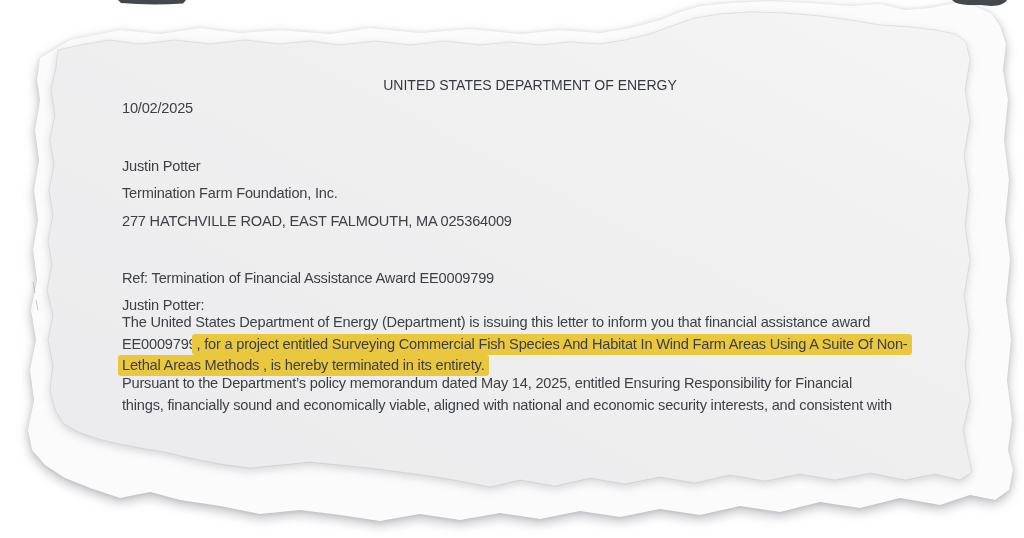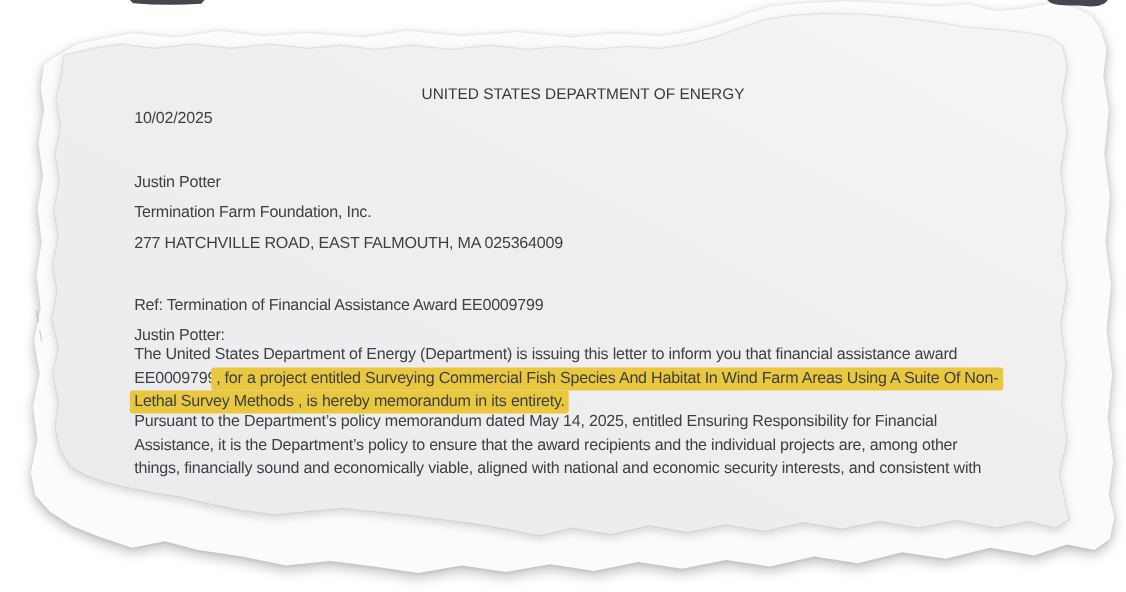--- a/index.html
+++ b/index.html
@@ -92,23 +92,22 @@
     <div class="abs" style="top:183px">Termination Farm Foundation, Inc.</div>
     <div class="abs" style="top:211px">277 HATCHVILLE ROAD, EAST FALMOUTH, MA 025364009</div>
 
     <div class="abs" style="top:268px">Ref: Termination of Financial Assistance Award EE0009799</div>
 
     <div class="abs" style="top:295px">Justin Potter:</div>
 
     <div class="abs para" style="top:312px">
         <div class="line"><span>The United States Department of Energy (Department) is issuing this letter to inform you that financial assistance award</span></div>
         <div class="line"><span>EE0009799</span><span class="hl">, for a project entitled Surveying Commercial Fish Species And Habitat In Wind Farm Areas Using A Suite Of Non-</span></div>
-        <div class="line"><span class="hl">Lethal Survey Methods , is hereby memorandum in its entirety.</span></div>
+        <div class="line"><span class="hl">Lethal Areas Methods , is hereby terminated in its entirety.</span></div>
       </div>
 
     <div class="abs para" style="top:373px">
         <div class="line"><span>Pursuant to the Department’s policy memorandum dated May 14, 2025, entitled Ensuring Responsibility for Financial</span></div>
-        <div class="line"><span>Assistance, it is the Department’s policy to ensure that the award recipients and the individual projects are, among other</span></div>
         <div class="line"><span>things, financially sound and economically viable, aligned with national and economic security interests, and consistent with</span></div>
       </div>
   </div>
 
 </div>
 
 </body></html>

